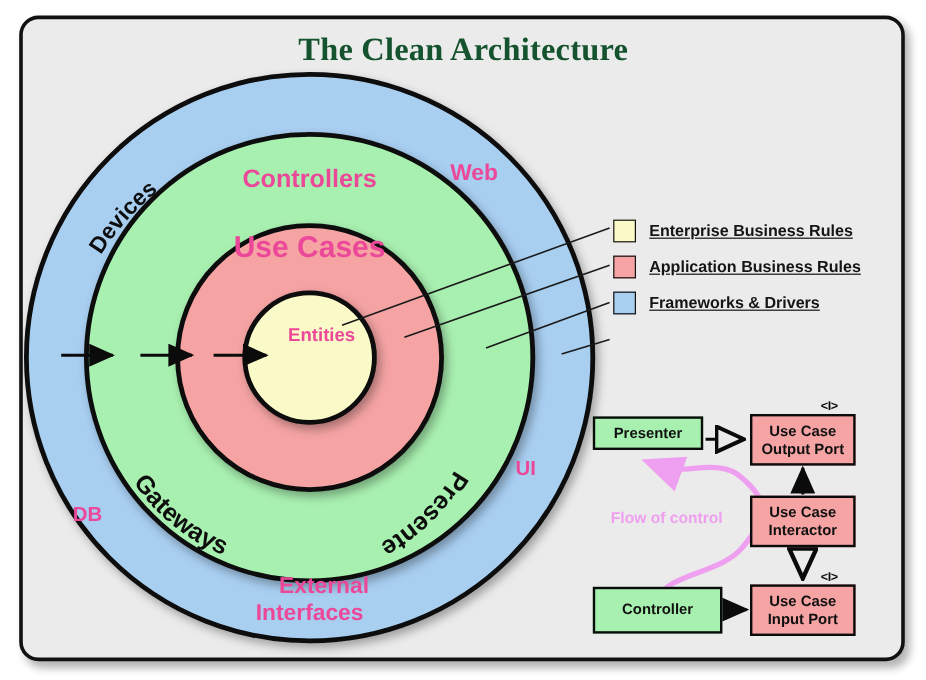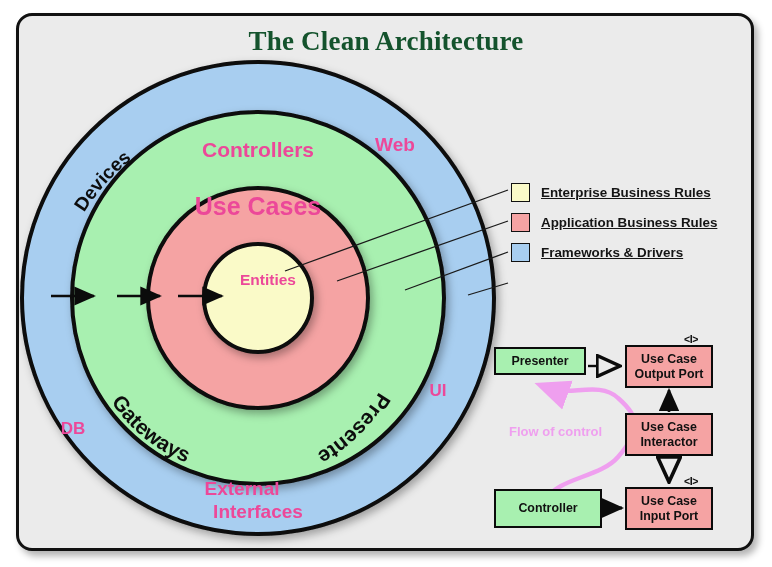--- a/index.html
+++ b/index.html
@@ -192,21 +192,21 @@
   <div class="ring-text" style="left:178px; top:192px; width:160px; font-size:25px;">Use Cases</div>
 
   <div class="ring-text" style="left:208px; top:271px; width:120px; font-size:15.5px;">Entities</div>
 
   <div class="ring-text" style="left:340px; top:134px; width:110px; font-size:19px;">Web</div>
 
   <div class="ring-text" style="left:38px; top:380px; width:70px; font-size:17px;margin-top:39px;">DB</div>
 
   <div class="ring-text" style="left:403px; top:381px; width:70px; font-size:17px;">UI</div>
 
-  <div class="ring-text" style="left:162px; top:478px; width:160px; font-size:19px;">External</div>
+  <div class="ring-text" style="left:190px; top:478px; width:160px; font-size:19px;">External</div>
   <div class="ring-text" style="left:178px; top:501px; width:160px; font-size:19px;">Interfaces</div>
 
   <div id="legend">
     <div class="legend-row">
       <span class="legend-swatch" style="background:#fafac8;"></span>
       <span class="legend-label">Enterprise Business Rules</span>
     </div>
     <div class="legend-row">
       <span class="legend-swatch" style="background:#f5a3a3;"></span>
       <span class="legend-label">Application Business Rules</span>

